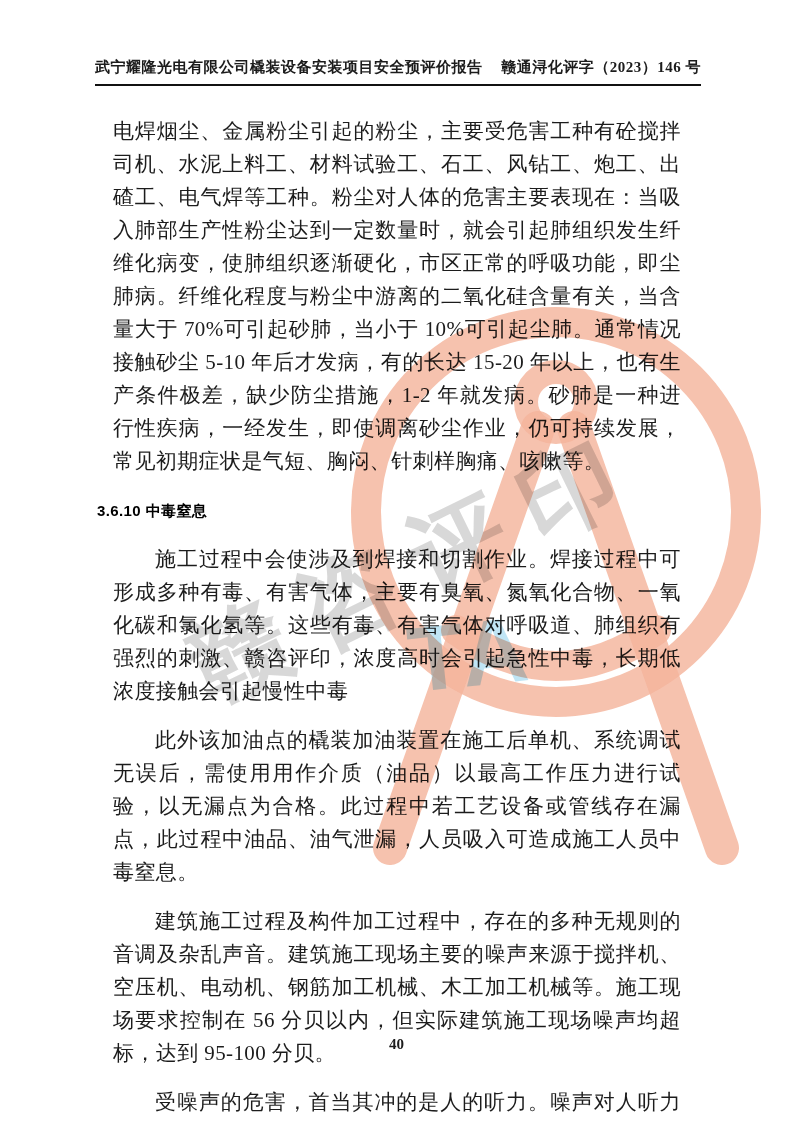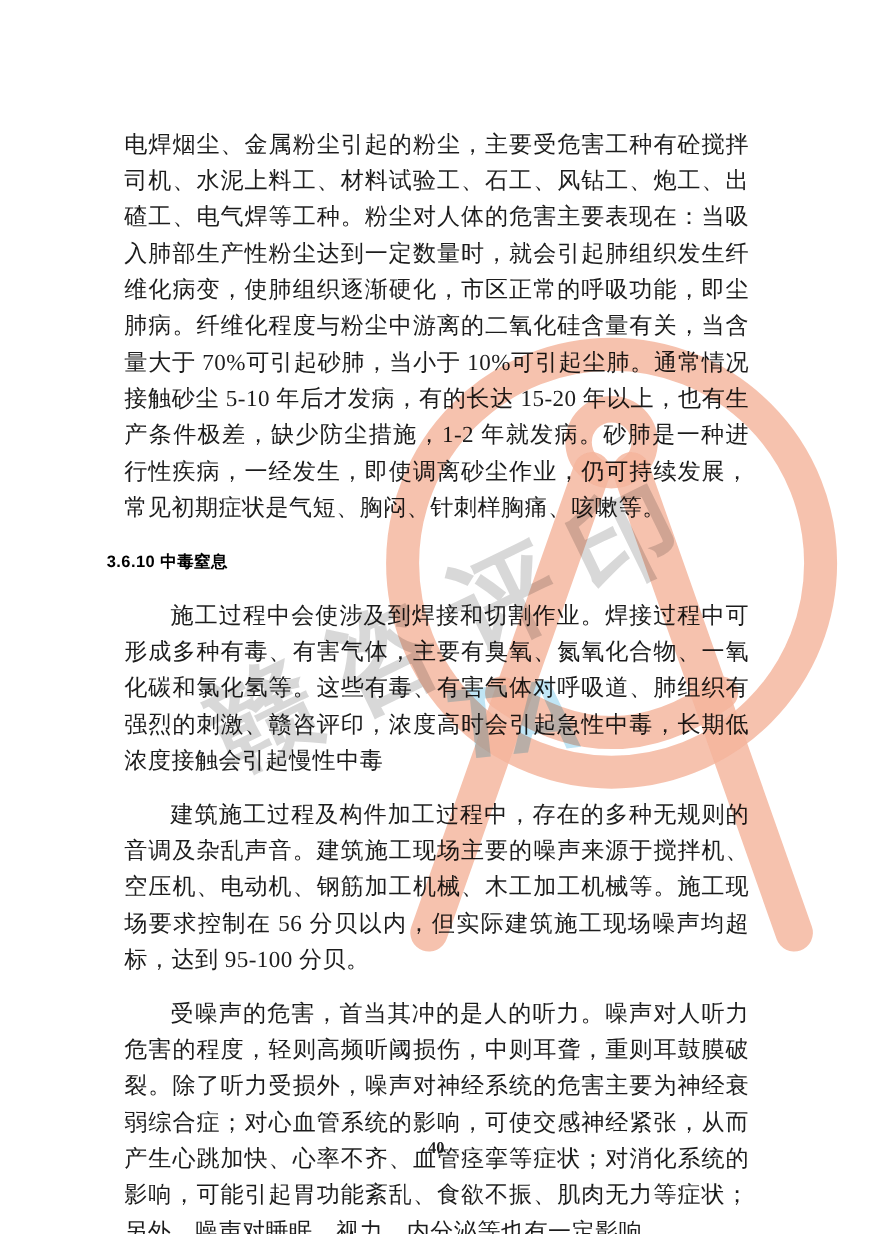--- a/index.html
+++ b/index.html
@@ -70,25 +70,30 @@
     font-size:90px; font-weight:bold; line-height:1;
     color:rgba(221,86,86,0.50);
     letter-spacing:14px; white-space:nowrap;
   }
 </style>
 </head>
 <body>
 
 <div class="page">
 
+  <div class="header">
+    <span>武宁耀隆光电有限公司橇装设备安装项目安全预评价报告</span>
+    <span>赣通浔化评字（2023）146 号</span>
+  </div>
 
   <div class="content">
     <p class="noindent">电焊烟尘、金属粉尘引起的粉尘，主要受危害工种有砼搅拌司机、水泥上料工、材料试验工、石工、风钻工、炮工、出碴工、电气焊等工种。粉尘对人体的危害主要表现在：当吸入肺部生产性粉尘达到一定数量时，就会引起肺组织发生纤维化病变，使肺组织逐渐硬化，市区正常的呼吸功能，即尘肺病。纤维化程度与粉尘中游离的二氧化硅含量有关，当含量大于 70%可引起砂肺，当小于 10%可引起尘肺。通常情况接触砂尘 5-10 年后才发病，有的长达 15-20 年以上，也有生产条件极差，缺少防尘措施，1-2 年就发病。砂肺是一种进行性疾病，一经发生，即使调离砂尘作业，仍可持续发展，常见初期症状是气短、胸闷、针刺样胸痛、咳嗽等。</p>
     <h3>3.6.10 中毒窒息</h3>
     <p class="indent">施工过程中会使涉及到焊接和切割作业。焊接过程中可形成多种有毒、有害气体，主要有臭氧、氮氧化合物、一氧化碳和氯化氢等。这些有毒、有害气体对呼吸道、肺组织有强烈的刺激、赣咨评印，浓度高时会引起急性中毒，长期低浓度接触会引起慢性中毒</p>
+    <p class="indent">此外该加油点的橇装加油装置在施工后单机、系统调试无误后，需使用用作介质（油品）以最高工作压力进行试验，以无漏点为合格。此过程中若工艺设备或管线存在漏点，此过程中油品、油气泄漏，人员吸入可造成施工人员中毒窒息。</p>
     <p class="indent">建筑施工过程及构件加工过程中，存在的多种无规则的音调及杂乱声音。建筑施工现场主要的噪声来源于搅拌机、空压机、电动机、钢筋加工机械、木工加工机械等。施工现场要求控制在 56 分贝以内，但实际建筑施工现场噪声均超标，达到 95-100 分贝。</p>
     <p class="indent">受噪声的危害，首当其冲的是人的听力。噪声对人听力危害的程度，轻则高频听阈损伤，中则耳聋，重则耳鼓膜破裂。除了听力受损外，噪声对神经系统的危害主要为神经衰弱综合症；对心血管系统的影响，可使交感神经紧张，从而产生心跳加快、心率不齐、血管痉挛等症状；对消化系统的影响，可能引起胃功能紊乱、食欲不振、肌肉无力等症状；另外，噪声对睡眠、视力、内分泌等也有一定影响。</p>
   </div>
 
   <div class="wm-layer">
 
     <svg class="wm wm-logo" viewBox="0 0 456 572" xmlns="http://www.w3.org/2000/svg">
       <g fill="none" stroke="#F2A183" stroke-opacity="0.82" stroke-linecap="round">
         <circle cx="228" cy="212" r="190" stroke-width="30"></circle>
         <circle cx="228" cy="102" r="30" stroke-width="24"></circle>

